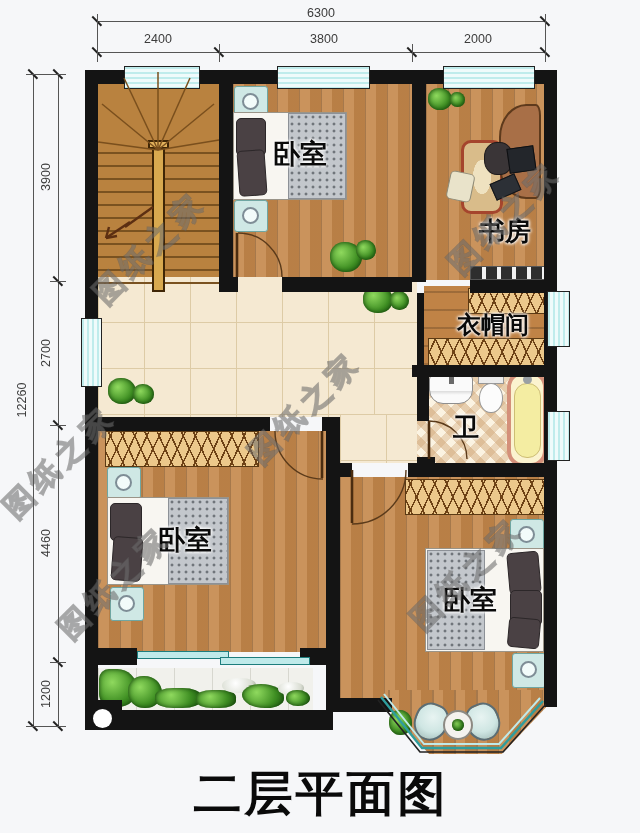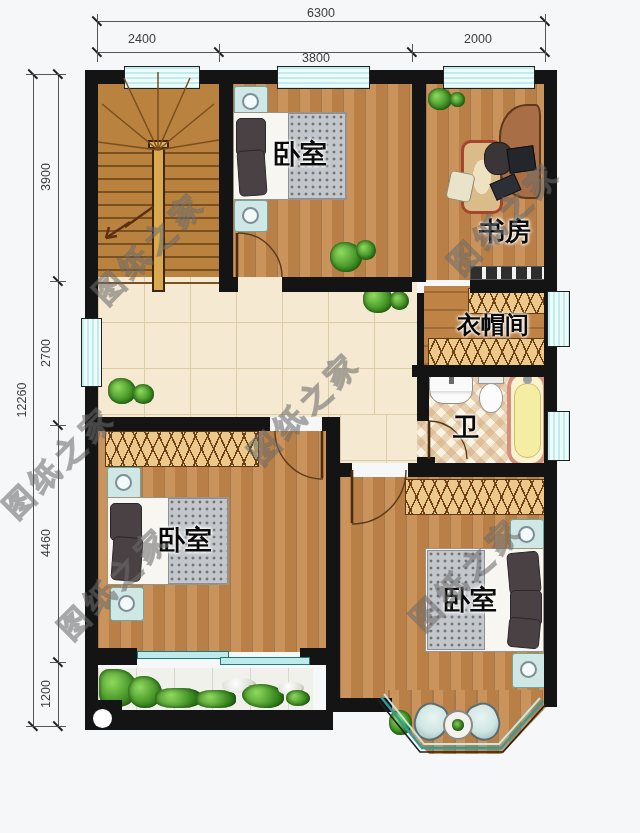--- a/index.html
+++ b/index.html
@@ -222,22 +222,22 @@
   <div class="wm" style="left:505px;top:218px;">图纸之家</div>
   <div class="wm" style="left:305px;top:408px;">图纸之家</div>
   <div class="wm" style="left:115px;top:583px;">图纸之家</div>
   <div class="wm" style="left:467px;top:574px;">图纸之家</div>
   <div class="wm" style="left:60px;top:462px;">图纸之家</div>
 
   <div class="dtxt" style="left:321px;top:13px;">6300</div>
   <div class="dline" style="left:97px;top:21px;width:448px;height:1px;"></div>
   <div class="tick" style="left:97px;top:21px;"></div>
   <div class="tick" style="left:545px;top:21px;"></div>
-  <div class="dtxt" style="left:142px;top:39px;">2400</div>
-  <div class="dtxt" style="left:316px;top:39px;margin-top:19px;">3800</div>
+  <div class="dtxt" style="left:158px;top:39px;">2400</div>
+  <div class="dtxt" style="left:324px;top:39px;">3800</div>
   <div class="dtxt" style="left:478px;top:39px;">2000</div>
   <div class="dline" style="left:97px;top:52px;width:448px;height:1px;"></div>
   <div class="tick" style="left:97px;top:52px;"></div>
   <div class="tick" style="left:219px;top:52px;"></div>
   <div class="tick" style="left:412px;top:52px;"></div>
   <div class="tick" style="left:545px;top:52px;"></div>
   <div class="dline" style="left:97px;top:14px;width:1px;height:48px;"></div>
   <div class="dline" style="left:545px;top:14px;width:1px;height:48px;"></div>
   <div class="dline" style="left:219px;top:44px;width:1px;height:18px;"></div>
   <div class="dline" style="left:412px;top:44px;width:1px;height:18px;"></div>
@@ -255,13 +255,14 @@
   <div class="tick" style="left:58px;top:281px;"></div>
   <div class="tick" style="left:58px;top:425px;"></div>
   <div class="tick" style="left:58px;top:662px;"></div>
   <div class="tick" style="left:58px;top:726px;"></div>
   <div class="dline" style="left:26px;top:74px;width:40px;height:1px;"></div>
   <div class="dline" style="left:26px;top:726px;width:40px;height:1px;"></div>
   <div class="dline" style="left:50px;top:281px;width:16px;height:1px;"></div>
   <div class="dline" style="left:50px;top:425px;width:16px;height:1px;"></div>
   <div class="dline" style="left:50px;top:662px;width:16px;height:1px;"></div>
 
+  <div class="abs" style="left:85px;top:762px;width:472px;text-align:center;font-size:48px;font-weight:900;color:#0a0a0a;letter-spacing:3px;font-family:'DejaVu Sans','Liberation Sans',sans-serif;">二层平面图</div>
 </div>
 
 </body></html>

